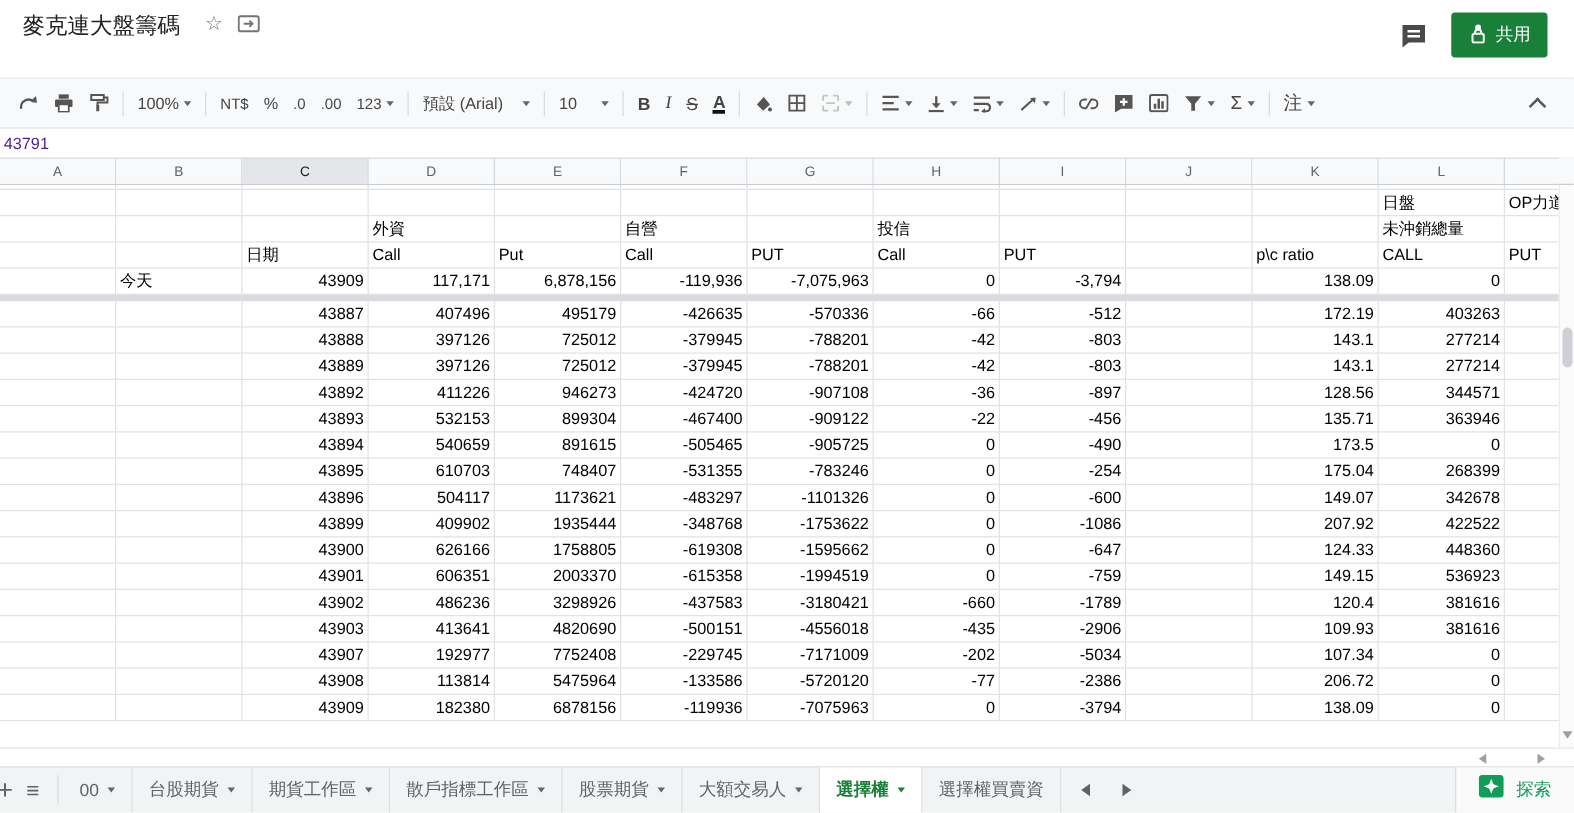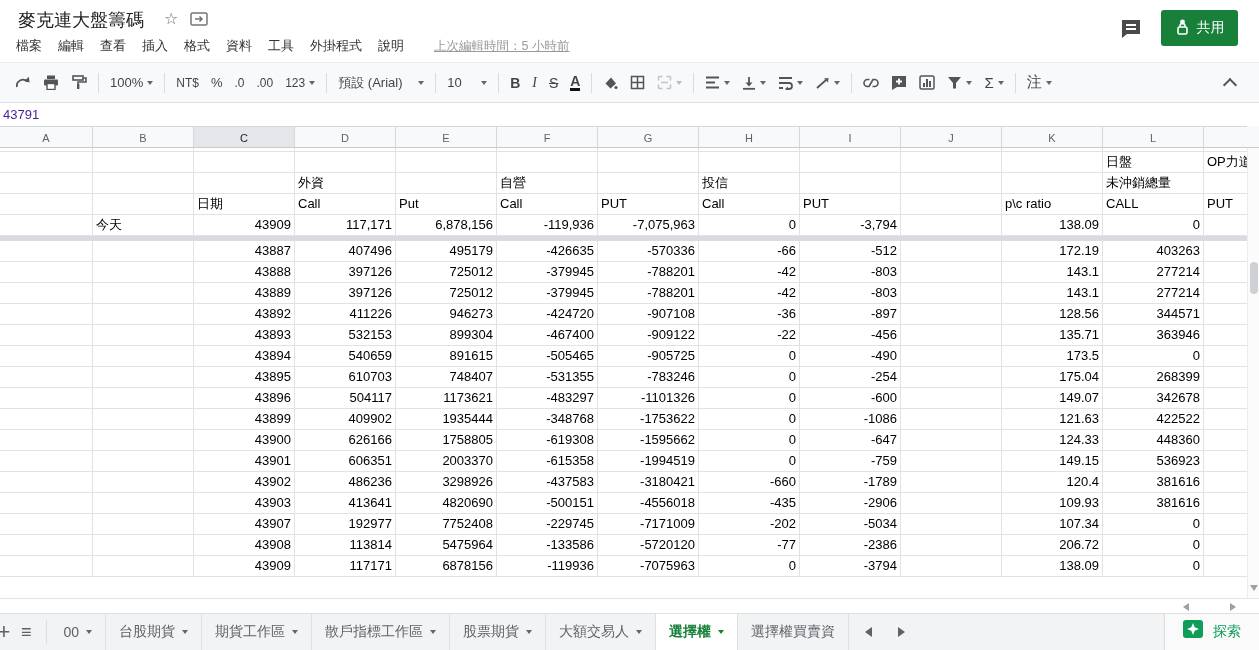--- a/index.html
+++ b/index.html
@@ -94,32 +94,20 @@
 
 <div class="abs topbar">
   <div class="abs doc-title">麥克連大盤籌碼</div>
   <div class="abs star">☆</div>
   <div class="abs movefolder">
     <svg width="18" height="16" viewBox="0 0 18 16">
         <rect x="1" y="2" width="16" height="12" rx="1.5" fill="none" stroke="#757575" stroke-width="1.5"></rect>
         <path d="M5 8h7M9.5 5.5 12 8l-2.5 2.5" stroke="#757575" stroke-width="1.5" fill="none"></path>
       </svg>
   </div>
-  <div class="abs menubar">
-    <span class="menu-item">檔案</span>
-    <span class="menu-item">編輯</span>
-    <span class="menu-item">查看</span>
-    <span class="menu-item">插入</span>
-    <span class="menu-item">格式</span>
-    <span class="menu-item">資料</span>
-    <span class="menu-item">工具</span>
-    <span class="menu-item">外掛程式</span>
-    <span class="menu-item">說明</span>
-    <span class="lastedit">上次編輯時間：5 小時前</span>
-  </div>
   <div class="abs comment-btn">
     <svg width="24" height="22" viewBox="0 0 24 22">
         <path d="M3 2h18v14H8l-5 4z" fill="#4a4a4a"></path>
         <path d="M7 7h10M7 11h10" stroke="#fff" stroke-width="2"></path>
       </svg>
   </div>
   <div class="abs share-btn">
     <span>
       <svg width="15" height="16" viewBox="0 0 15 16">
           <circle cx="7.5" cy="3" r="2.4" fill="#fff"></circle>
@@ -495,21 +483,21 @@
       <div class="gcell" style="width: 93px;"></div>
       <div class="gcell" style="width: 101px;"></div>
       <div class="gcell num" style="width: 101px;">43899</div>
       <div class="gcell num" style="width: 101px;">409902</div>
       <div class="gcell num" style="width: 101px;">1935444</div>
       <div class="gcell num" style="width: 101px;">-348768</div>
       <div class="gcell num" style="width: 101px;">-1753622</div>
       <div class="gcell num" style="width: 101px;">0</div>
       <div class="gcell num" style="width: 101px;">-1086</div>
       <div class="gcell" style="width: 101px;"></div>
-      <div class="gcell num" style="width: 101px;">121.63</div>
+      <div class="gcell num" style="width: 101px;">207.92</div>
       <div class="gcell num" style="width: 101px;">422522</div>
       <div class="gcell" style="width: 101px;"></div>
     </div>
     <div class="grow">
       <div class="gcell" style="width: 93px;"></div>
       <div class="gcell" style="width: 101px;"></div>
       <div class="gcell num" style="width: 101px;">43900</div>
       <div class="gcell num" style="width: 101px;">626166</div>
       <div class="gcell num" style="width: 101px;">1758805</div>
       <div class="gcell num" style="width: 101px;">-619308</div>
@@ -593,21 +581,21 @@
       <div class="gcell num" style="width: 101px;">-2386</div>
       <div class="gcell" style="width: 101px;"></div>
       <div class="gcell num" style="width: 101px;">206.72</div>
       <div class="gcell num" style="width: 101px;">0</div>
       <div class="gcell" style="width: 101px;"></div>
     </div>
     <div class="grow">
       <div class="gcell" style="width: 93px;"></div>
       <div class="gcell" style="width: 101px;"></div>
       <div class="gcell num" style="width: 101px;">43909</div>
-      <div class="gcell num" style="width: 101px;">117171</div>
+      <div class="gcell num" style="width: 101px;">182380</div>
       <div class="gcell num" style="width: 101px;">6878156</div>
       <div class="gcell num" style="width: 101px;">-119936</div>
       <div class="gcell num" style="width: 101px;">-7075963</div>
       <div class="gcell num" style="width: 101px;">0</div>
       <div class="gcell num" style="width: 101px;">-3794</div>
       <div class="gcell" style="width: 101px;"></div>
       <div class="gcell num" style="width: 101px;">138.09</div>
       <div class="gcell num" style="width: 101px;">0</div>
       <div class="gcell" style="width: 101px;"></div>
     </div>

